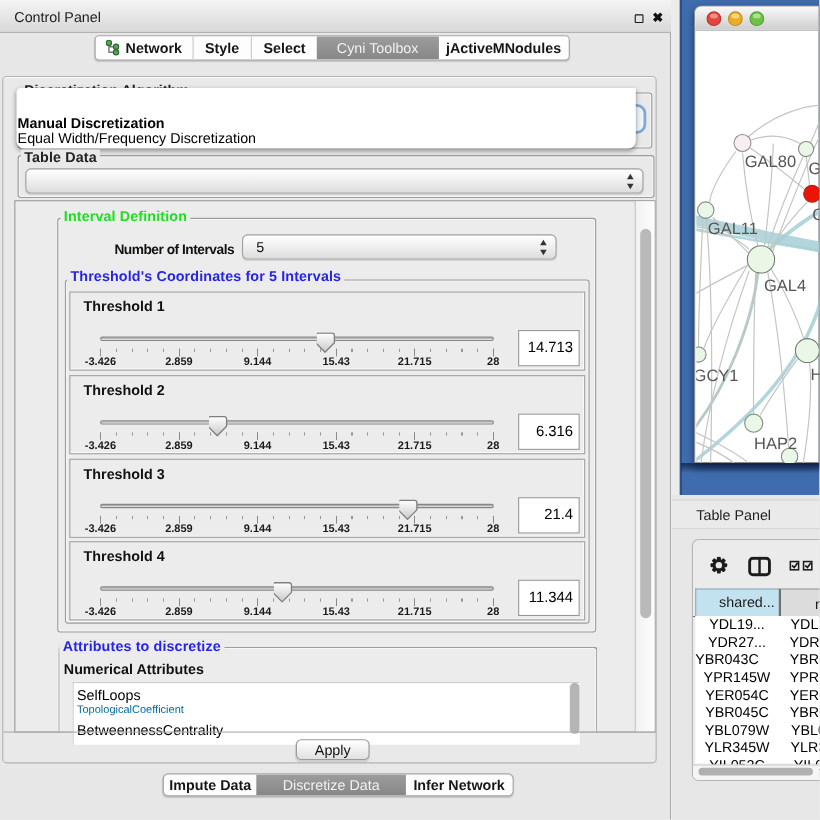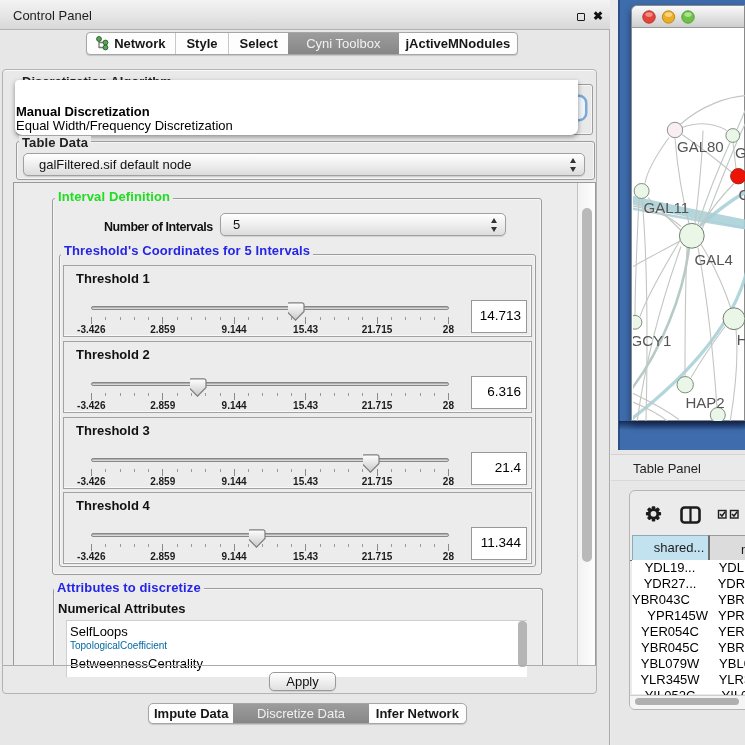--- a/index.html
+++ b/index.html
@@ -54,21 +54,20 @@
 <div class="abs" style="left:22px;top:74px;font-size:13px;font-weight:700;color:#222">Discretization Algorithm</div>
 
 <div class="abs" style="left:15px;top:80px;width:563px;height:55px;background:#fff;border-radius:4px 0 7px 7px;box-shadow:0 2px 5px rgba(0,0,0,.4)">
   <div class="abs" style="left:1px;top:24px;font-size:13px;font-weight:700;color:#000">Manual Discretization</div>
   <div class="abs" style="left:1px;top:38px;font-size:13px;color:#000">Equal Width/Frequency Discretization</div>
 </div>
 
 <div class="gbox" style="left:16px;top:140.5px;width:579px;height:39.5px"></div>
 <div class="gtitle" style="left:19px;top:136px;background:#e9e9e9;color:#222">Table Data</div>
 <div class="combo" style="left:23px;top:153px;width:562px;height:23px">
-    <span class="ct">galFiltered.sif default node</span>
     <span class="arrows"></span>
   </div>
 
 <div class="abs" style="left:13px;top:182px;width:583px;height:484px;border:1px solid #9a9a9a;background:#ececec"></div>
 <div class="abs" style="left:577px;top:183px;width:18px;height:482px;background:linear-gradient(90deg,#f2f2f2,#fdfdfd);border-left:1px solid #c2c2c2"></div>
 <div class="abs" style="left:581.5px;top:208px;width:10px;height:354px;border-radius:5px;background:#b9b9b9"></div>
 
 <div class="gbox" style="left:52px;top:198px;width:490px;height:377px"></div>
 <div class="gtitle" style="left:55px;top:190px;color:#21dd21">Interval Definition</div>
 <div class="abs" style="left:104px;top:220px;font-size:12.5px;font-weight:700;letter-spacing:-0.45px;color:#111">Number of Intervals</div>
@@ -286,21 +285,21 @@
       <span style="position:absolute;left:31px;top:6px">n</span>
     </div>
   <div class="abs" style="left:0;top:69.2px;width:120px;height:1.3px;background:#6e6e6e"></div>
   <div class="abs" style="left:2px;top:69.3px;width:118px;height:134.2px;background:#fff"></div>
   <div class="abs" style="left:2px;top:69.3px;width:76px;height:16px;font-size:13px;color:#000;text-align:center;line-height:16px;white-space:nowrap">YDL19...</div>
   <div class="abs" style="left:76px;top:69.3px;width:76px;height:16px;font-size:13px;color:#000;text-align:center;line-height:16px;white-space:nowrap">YDL19...</div>
   <div class="abs" style="left:2px;top:85.3px;width:76px;height:16px;font-size:13px;color:#000;text-align:center;line-height:16px;white-space:nowrap">YDR27...</div>
   <div class="abs" style="left:76px;top:85.3px;width:76px;height:16px;font-size:13px;color:#000;text-align:center;line-height:16px;white-space:nowrap">YDR27...</div>
   <div class="abs" style="left:2px;top:101.3px;width:76px;height:16px;font-size:13px;color:#000;text-align:left;line-height:16px;white-space:nowrap">YBR043C</div>
   <div class="abs" style="left:76px;top:101.3px;width:76px;height:16px;font-size:13px;color:#000;text-align:center;line-height:16px;white-space:nowrap">YBR04...</div>
-  <div class="abs" style="left:2px;top:117.3px;width:76px;height:16px;font-size:13px;color:#000;text-align:right;line-height:16px;white-space:nowrap">YPR145W</div>
+  <div class="abs" style="left:2px;top:117.3px;width:76px;height:16px;font-size:13px;color:#000;text-align:center;line-height:16px;white-space:nowrap">YPR145W</div>
   <div class="abs" style="left:76px;top:117.3px;width:76px;height:16px;font-size:13px;color:#000;text-align:center;line-height:16px;white-space:nowrap">YPR14...</div>
   <div class="abs" style="left:2px;top:133.3px;width:76px;height:16px;font-size:13px;color:#000;text-align:center;line-height:16px;white-space:nowrap">YER054C</div>
   <div class="abs" style="left:76px;top:133.3px;width:76px;height:16px;font-size:13px;color:#000;text-align:center;line-height:16px;white-space:nowrap">YER05...</div>
   <div class="abs" style="left:2px;top:149.3px;width:76px;height:16px;font-size:13px;color:#000;text-align:center;line-height:16px;white-space:nowrap">YBR045C</div>
   <div class="abs" style="left:76px;top:149.3px;width:76px;height:16px;font-size:13px;color:#000;text-align:center;line-height:16px;white-space:nowrap">YBR04...</div>
   <div class="abs" style="left:2px;top:165.3px;width:76px;height:16px;font-size:13px;color:#000;text-align:center;line-height:16px;white-space:nowrap">YBL079W</div>
   <div class="abs" style="left:76px;top:165.3px;width:76px;height:16px;font-size:13px;color:#000;text-align:center;line-height:16px;white-space:nowrap">YBL07...</div>
   <div class="abs" style="left:2px;top:181.3px;width:76px;height:16px;font-size:13px;color:#000;text-align:center;line-height:16px;white-space:nowrap">YLR345W</div>
   <div class="abs" style="left:76px;top:181.3px;width:76px;height:16px;font-size:13px;color:#000;text-align:center;line-height:16px;white-space:nowrap">YLR34...</div>
   <div class="abs" style="left:2px;top:197.3px;width:76px;height:16px;font-size:13px;color:#000;text-align:center;line-height:16px;white-space:nowrap">YIL052C</div>

